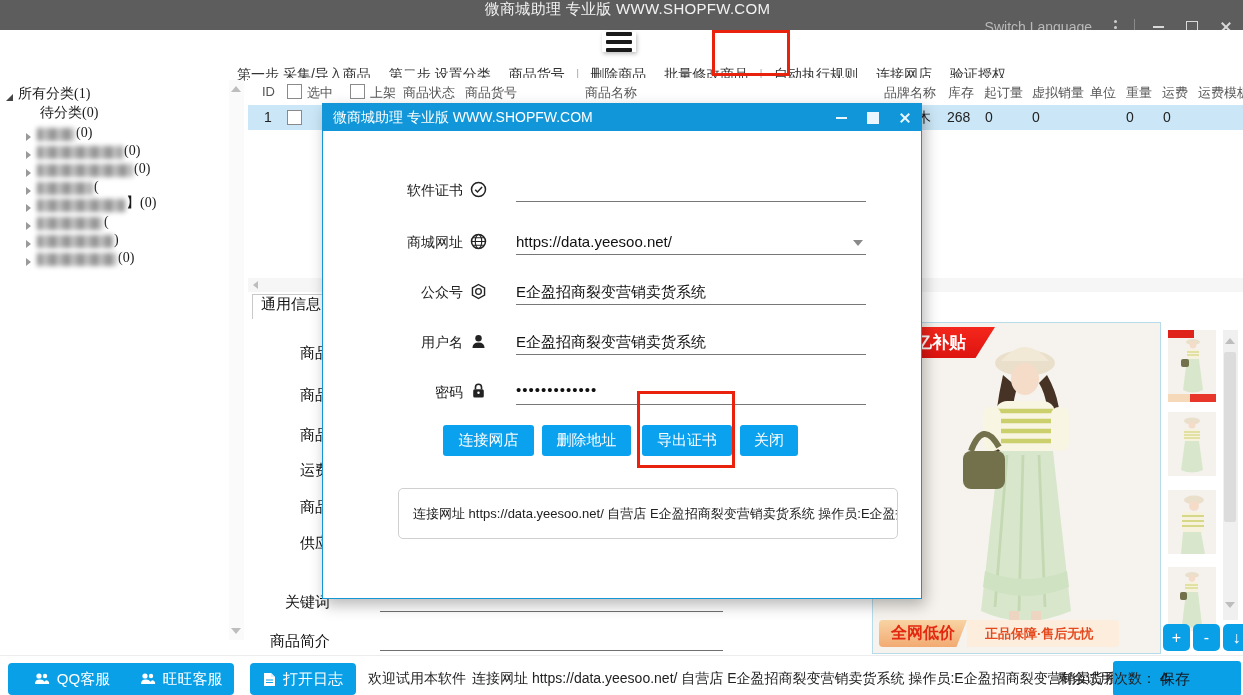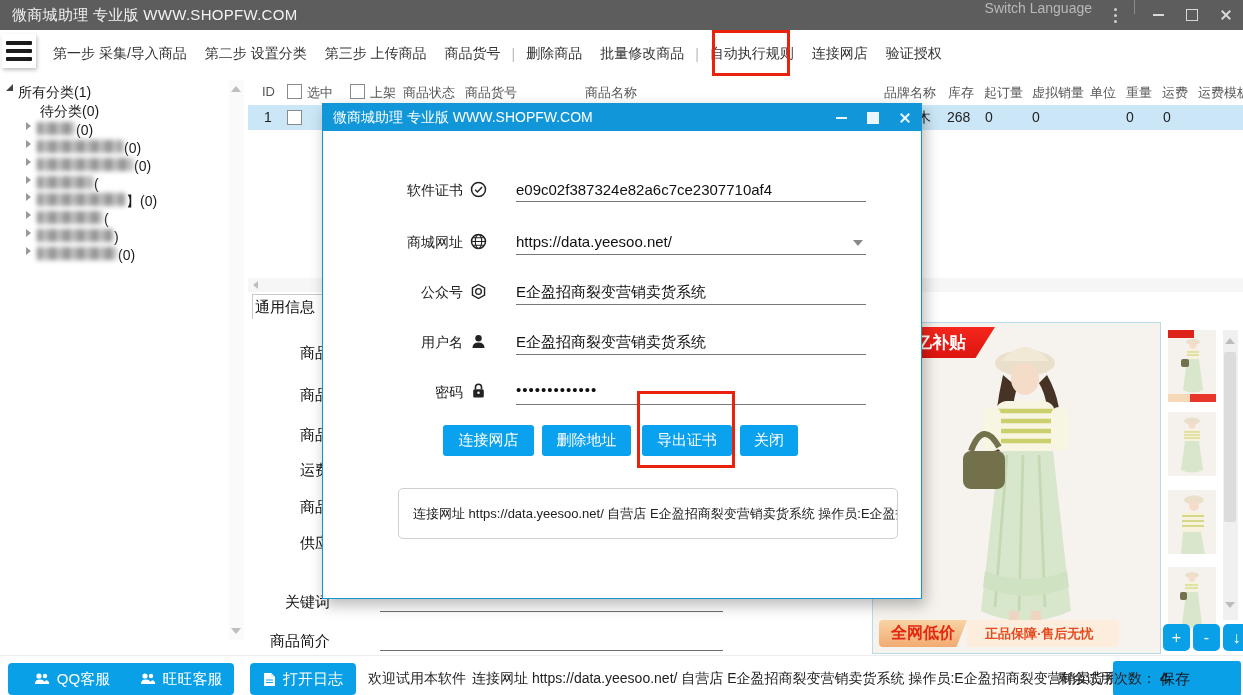--- a/index.html
+++ b/index.html
@@ -1,18 +1,18 @@
 <!DOCTYPE html>
 <html><head>
 <meta charset="utf-8">
 <style>
   html,body{margin:0;padding:0;background:#888;}
   .app{position:relative;width:1243px;height:695px;background:#fff;overflow:hidden;
        font-family:"Liberation Sans","DejaVu Sans",sans-serif;color:#222;}
-  .abs{position:absolute;}
+  .abs{position:absolute;flex-direction:column;}
 
   
   .titlebar{left:0;top:0;width:1243px;height:30px;background:#5d5d5d;display:flex;align-items:center;}
   .titlebar .title{color:#f2f2f2;font-size:15px;padding-left:12px;letter-spacing:.3px;}
   .titlebar .right{margin-left:auto;display:flex;height:100%;}
   .lang{color:#b9b9b9;font-size:14px;margin-right:14px;}
   .kebab{width:18px;height:100%;display:flex;flex-direction:column;justify-content:center;align-items:center;gap:3px;margin-right:10px;cursor:pointer;}
   .kebab i{width:3px;height:3px;border-radius:50%;background:#cfcfcf;}
   .tb-sep{width:1px;height:14px;background:#8a8a8a;margin-right:6px;}
   .winbtn{width:34px;height:100%;display:flex;align-items:center;justify-content:center;cursor:pointer;}
@@ -26,21 +26,21 @@
   .toolbar{left:0;top:30px;width:1243px;height:48px;background:#fff;display:flex;align-items:center;}
   .hamburger{width:34px;height:34px;margin:2px 8px 8px 2px;background:#fff;box-shadow:1px 2px 4px rgba(0,0,0,.25);
              display:flex;flex-direction:column;justify-content:center;gap:4px;padding:0 4px;box-sizing:border-box;cursor:pointer;}
   .hamburger i{height:4px;background:#1a1a1a;border-radius:1px;}
   .menu{display:flex;align-items:center;font-size:14px;color:#333;gap:0;}
   .menu .mi{padding:6px 9px;cursor:pointer;white-space:nowrap;}
   .menu .sep{color:#bbb;padding:0 2px;}
 
   
   .tree{left:0;top:78px;width:248px;height:577px;font-size:14px;color:#1a1a1a;}
-  .tree-row{position:absolute;left:0;height:19px;display:flex;align-items:flex-start;white-space:nowrap;cursor:default;}
+  .tree-row{position:absolute;left:0;height:19px;display:flex;align-items:flex-end;white-space:nowrap;cursor:default;font-family:Liberation Serif, serif;}
   .arr-exp{width:0;height:0;border-bottom:7px solid #444;border-left:7px solid transparent;margin:0 5px 2px 0;}
   .arr-col{width:0;height:0;border-top:4px solid transparent;border-bottom:4px solid transparent;border-left:5px solid #9a9a9a;margin-right:6px;}
   .blur-block{display:inline-block;height:13px;border-radius:1px;vertical-align:middle;margin-right:1px;
       background:repeating-linear-gradient(90deg,#8d8d8d 0 5px,#c2c2c2 5px 10px,#a7a7a7 10px 14px);filter:blur(2.5px);}
   .vscroll{position:absolute;width:15px;background:#fafafa;}
   .sarrow{position:absolute;left:2px;width:0;height:0;}
   .sarrow.up{border-left:5px solid transparent;border-right:5px solid transparent;border-bottom:6px solid #bdbdbd;}
   .sarrow.down{border-left:5px solid transparent;border-right:5px solid transparent;border-top:6px solid #bdbdbd;}
   .sthumb{position:absolute;left:1px;width:12px;background:#dcdcdc;border-radius:2px;}
 
@@ -133,21 +133,20 @@
 
   <div class="abs toolbar">
     <div class="hamburger">
         <i></i>
         <i></i>
         <i></i>
       </div>
     <div class="menu">
       <span class="mi">第一步 采集/导入商品</span>
       <span class="mi">第二步 设置分类</span>
-      <span class="mi">第三步 上传商品</span>
       <span class="mi">商品货号</span>
       <span class="sep">|</span>
       <span class="mi">删除商品</span>
       <span class="mi">批量修改商品</span>
       <span class="sep">|</span>
       <span class="mi">自动执行规则</span>
       <span class="mi">连接网店</span>
       <span class="mi">验证授权</span>
     </div>
   </div>
@@ -352,21 +351,20 @@
             <span class="ic-close"></span>
           </span>
       </span>
     </div>
 
     <span class="mrow-label" style="left:20px;top:78px;">软件证书</span>
     <svg class="micon" style="left:147px;top:77px;" viewBox="0 0 18 18">
         <circle cx="9" cy="9" r="7.4" fill="none" stroke="#222" stroke-width="1.6"></circle>
         <path d="M5.5 9.2 l2.4 2.4 L12.8 6.4" fill="none" stroke="#222" stroke-width="1.6"></path>
       </svg>
-    <span class="mval" style="top:77px;">e09c02f387324e82a6c7ce2307710af4</span>
     <span class="mline" style="top:97px;"></span>
 
     <span class="mrow-label" style="left:20px;top:130px;">商城网址</span>
     <svg class="micon" style="left:147px;top:129px;" viewBox="0 0 18 18">
         <circle cx="9" cy="9" r="7.4" fill="none" stroke="#222" stroke-width="1.6"></circle>
         <ellipse cx="9" cy="9" rx="3.4" ry="7.4" fill="none" stroke="#222" stroke-width="1.2"></ellipse>
         <path d="M1.8 9 h14.4 M3 5 h12 M3 13 h12" stroke="#222" stroke-width="1.1" fill="none"></path>
       </svg>
     <span class="mval" style="top:129px;">https://data.yeesoo.net/</span>
     <span class="mline" style="top:150px;"></span>

